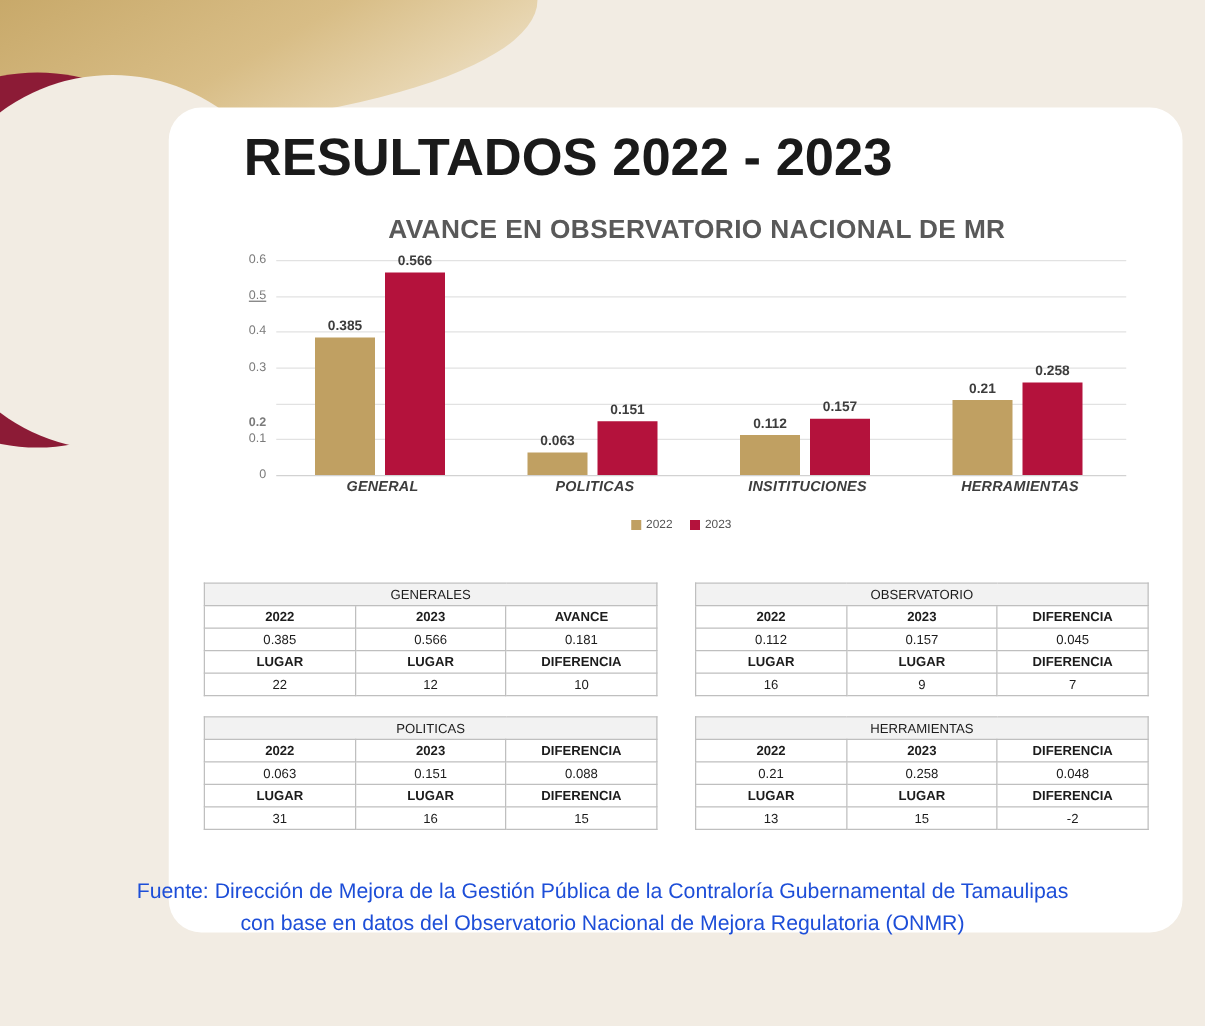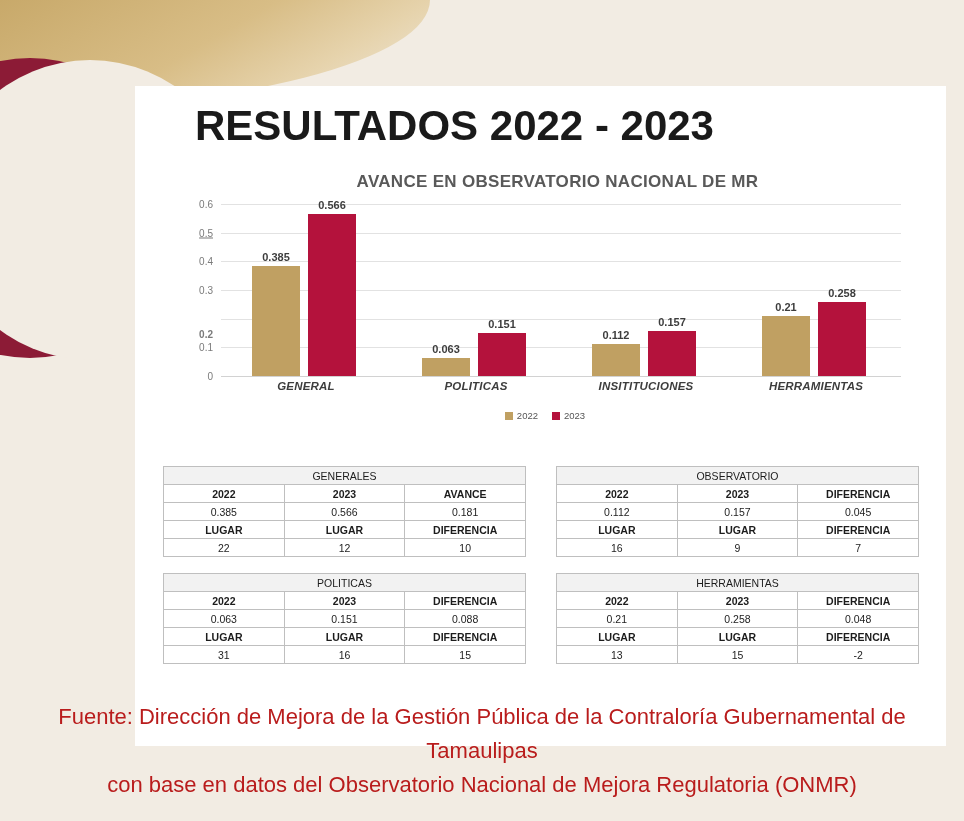--- a/index.html
+++ b/index.html
@@ -41,40 +41,41 @@
     z-index: 3;
   }
 
   
   #slide-card {
     position: absolute;
     left: 135px; top: 86px;
     width: 811px; height: 660px;
     background: #ffffff;
     z-index: 5;
+    border-radius: 26px;
   }
 
   #page-title {
     position: absolute;
     left: 60px; top: 16px;
     font-size: 42px;
     font-weight: bold;
     color: #1a1a1a;
     letter-spacing: 0px;
   }
 
   
   #chart-block {
     position: absolute;
     left: 40px; top: 86px;
     width: 740px; height: 280px;
   }
   #chart-title {
     text-align: center;
-    font-size: 17px;
+    font-size: 21px;
     font-weight: bold;
     color: #595959;
     letter-spacing: 0.3px;
     margin-left: 25px;
   }
   #plot-wrap {
     position: relative;
     margin-top: 12px;
     height: 190px;
   }
@@ -190,22 +191,22 @@
 
   
   #footer {
     position: absolute;
     left: 0; top: 700px;
     width: 964px;
     text-align: center;
     z-index: 6;
   }
   #footer div {
-    font-size: 22px;
-    color: #b91c1c;
+    font-size: 17px;
+    color: #1d4ed8;
     line-height: 1.55;
   }
 </style>
 </head>
 <body>
 
 <div id="deco-gold-top"></div>
 <div id="deco-maroon"></div>
 <div id="deco-maroon-cut"></div>
 

